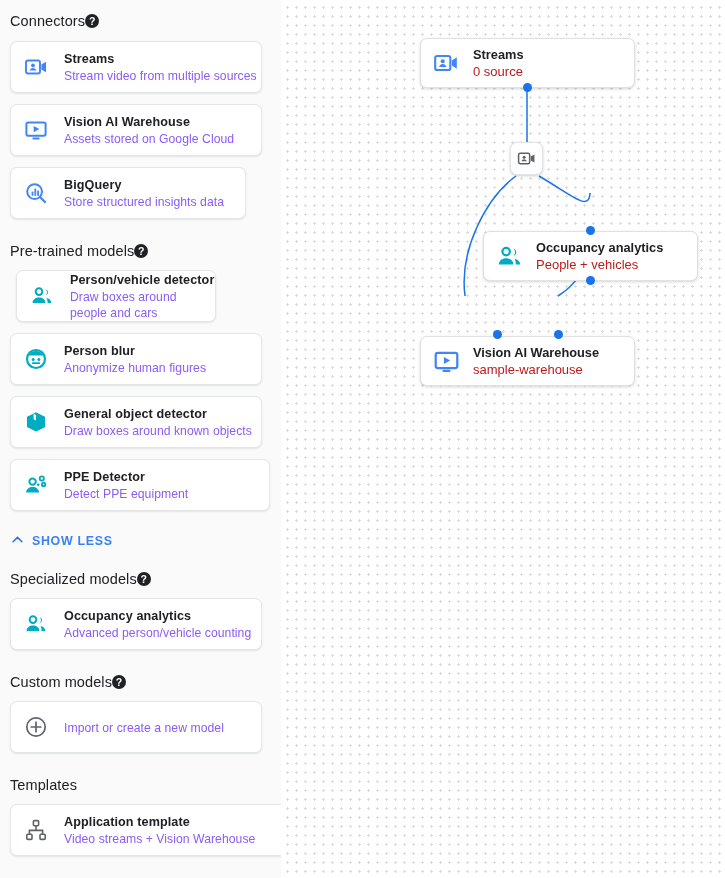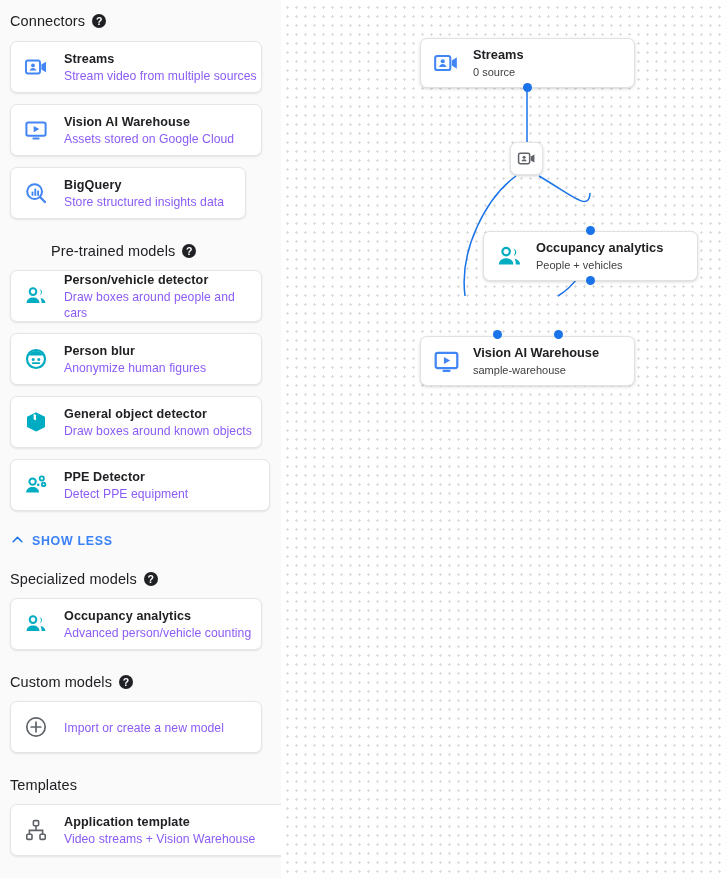--- a/index.html
+++ b/index.html
@@ -26,21 +26,20 @@
     background: #fafafa;
     padding: 0 10px;
     overflow: hidden;
     position: relative;
     flex: 0 0 281px;
   }
 
   .section-head {
     display: flex;
     align-items: center;
-    gap: 7px;
     padding-left: 0px;
   }
 
   .section-title {
     font-size: 14.5px;
     color: #202124;
     letter-spacing: .1px;
   }
 
   .help-icon {
@@ -135,21 +134,21 @@
   .node-icon {
     width: 28px; height: 28px; flex: 0 0 28px;
     margin-right: 13px;
     display: flex; align-items: center; justify-content: center;
   }
   .node-text { display: flex; flex-direction: column; }
   .node-title {
     font-size: 12.8px; font-weight: bold; color: #202124; line-height: 16px;
   }
   .node-sub {
-    font-size: 11px; color: #404040; line-height: 16px; margin-top: 1px;
+    font-size: 13px; color: #b91c1c; line-height: 16px; margin-top: 1px;
   }
 
   .badge {
     position: absolute;
     width: 33px; height: 33px;
     background: #ffffff;
     border: 1px solid #e3e4e6;
     border-radius: 7px;
     display: flex; align-items: center; justify-content: center;
     box-shadow: 0 1px 3px rgba(60,64,67,.25);
@@ -214,26 +213,26 @@
             <rect x="13.2" y="9.6" width="1.8" height="5.2" fill="#4285f4"></rect>
             <path d="M16.2 16.2 21 21" stroke="#4285f4" stroke-width="2.3" stroke-linecap="round"></path>
           </svg>
       </span>
       <span class="card-text">
         <span class="card-title">BigQuery</span>
         <span class="card-sub">Store structured insights data</span>
       </span>
     </div>
 
-    <div class="section-head" style="position:absolute;left:10px;top:243px;margin-left:41px;">
+    <div class="section-head" style="position:absolute;left:10px;top:243px;">
       <span class="section-title">Pre-trained models</span>
       <span class="help-icon">?</span>
     </div>
 
-    <div class="card" style="position:absolute;left:10px;top:270px;width:252px;">
+    <div class="card" style="position:absolute;left:16px;top:270px;width:200px;">
       <span class="card-icon">
         <svg width="24" height="24" viewBox="0 0 24 24">
             <circle cx="9" cy="7.6" r="3.3" fill="none" stroke="#00acc1" stroke-width="2"></circle>
             <path d="M2.6 19c0-3.4 2.9-5.4 6.4-5.4s6.4 2 6.4 5.4z" fill="#00acc1"></path>
             <path d="M15.6 5.2a3.2 3.2 0 0 1 0 6.2 4.6 4.6 0 0 0 0-6.2z" fill="#00acc1"></path>
             <path d="M16.6 13.9c2.6.5 4.8 2.3 4.8 5.1h-3.8c0-2-.4-3.7-1-5.1z" fill="#00acc1"></path>
           </svg>
       </span>
       <span class="card-text">
         <span class="card-title">Person/vehicle detector</span>

